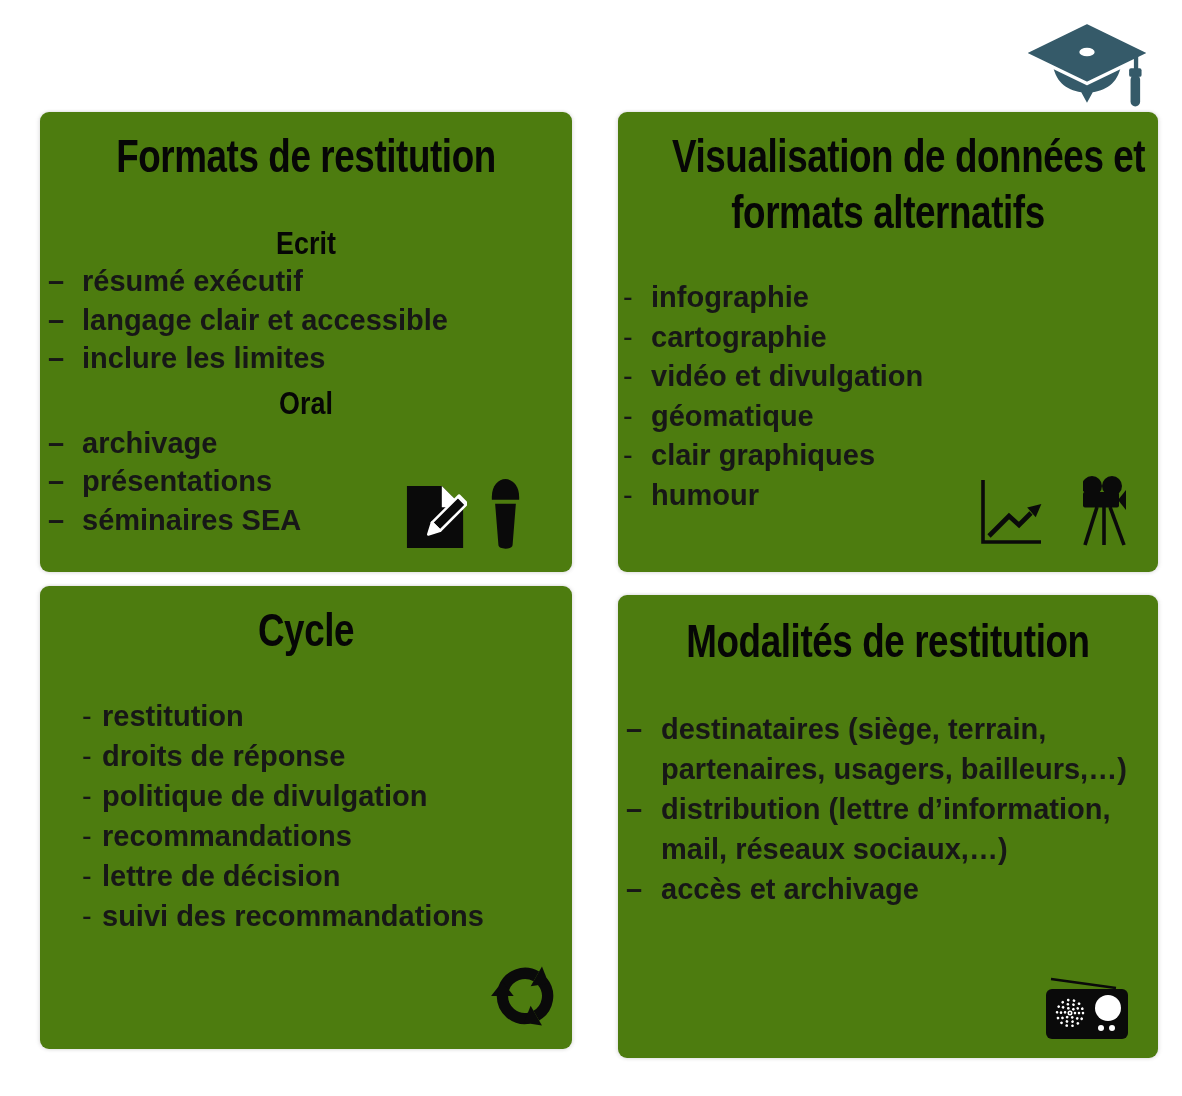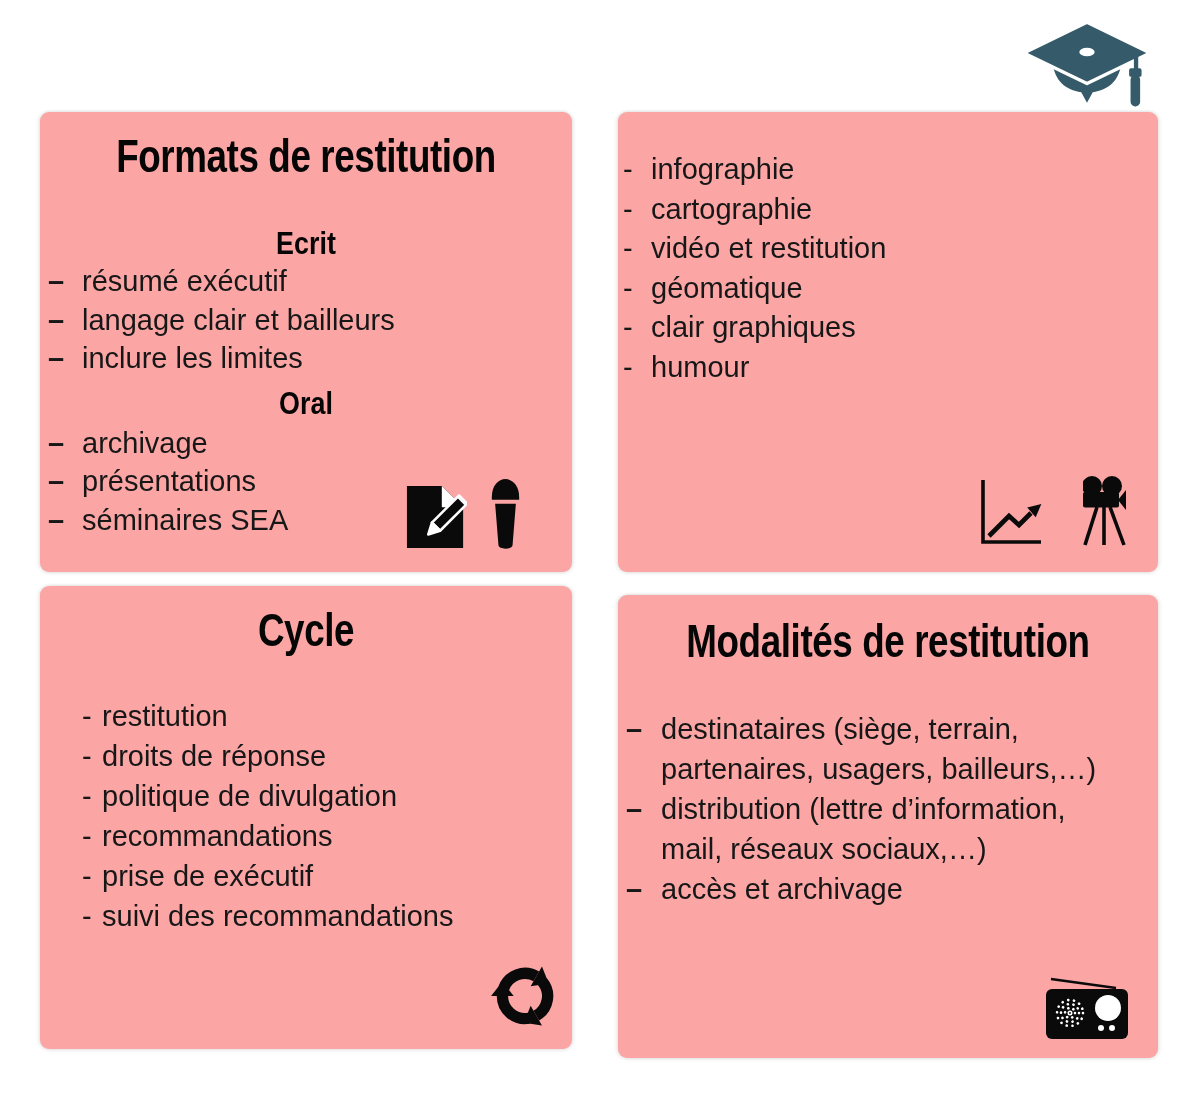--- a/index.html
+++ b/index.html
@@ -4,21 +4,21 @@
 <style>
   html,body{margin:0;padding:0;background:#ffffff;}
   .stage{
     position:relative;width:1182px;height:1096px;overflow:hidden;
     background:#ffffff;
     font-family:"Liberation Sans","DejaVu Sans",sans-serif;
     color:#141414;
   }
   
   .card{
-    position:absolute;background:#fca5a5;border-radius:9px;
+    position:absolute;background:#4d7c0f;border-radius:9px;
     box-shadow:0 1px 4px rgba(0,0,0,.07),0 -1px 3px rgba(0,0,0,.04),2px 0 4px rgba(0,0,0,.05),-2px 0 4px rgba(0,0,0,.05);
   }
   .card::before{ 
     content:"";position:absolute;left:10px;right:10px;bottom:-16px;height:32px;z-index:-1;
     background:linear-gradient(180deg,#6f6f6f 0%,#989898 38%,#c9c9c9 68%,rgba(235,235,235,0) 100%);
     clip-path:polygon(0% 4%,3% 16%,6% 5%,10% 17%,14% 6%,18% 15%,22% 5%,27% 14%,31% 4%,36% 15%,41% 5%,46% 16%,50% 5%,55% 14%,60% 4%,64% 16%,69% 6%,74% 15%,78% 4%,83% 14%,87% 4%,91% 15%,95% 6%,100% 13%,100% 82%,96% 94%,92% 72%,87% 90%,82% 64%,77% 84%,71% 58%,66% 76%,60% 54%,54% 72%,48% 53%,42% 70%,36% 55%,30% 76%,24% 60%,18% 86%,12% 70%,7% 92%,3% 74%,0% 96%);
     filter:blur(1.1px);opacity:.92;
   }
   .c1{left:40px;top:112px;width:532px;height:460px;}
   .c2{left:618px;top:112px;width:540px;height:460px;}
@@ -38,21 +38,21 @@
   .subhead{
     margin:0;font-weight:700;color:#060606;font-size:32px;line-height:38px;
     text-align:center;transform:scaleX(.84);white-space:nowrap;
   }
   .sh-ecrit{margin-top:40px;}
   .sh-oral{margin-top:6px;margin-bottom:2px;}
 
   .list{list-style:none;margin:0;padding:0;font-size:29px;color:#171717;}
   .row{display:grid;grid-template-columns:var(--dash) 1fr;align-items:baseline;line-height:var(--lh);}
   .dash{text-align:left;}
-  .txt{white-space:pre-line;}
+  .txt{white-space:pre-line;font-weight:bold;}
   .c1 .list{padding-left:8px;--dash:34px;--lh:38.5px;}
   .c1 .dash{font-weight:700;}
   .c2 .list{margin-top:38px;padding-left:5px;--dash:28px;--lh:39.5px;}
   .c3 .list{margin-top:38px;padding-left:42px;--dash:20px;--lh:40px;}
   .c4 .list{margin-top:40px;padding-left:8px;padding-right:10px;--dash:35px;--lh:40px;}
   .c4 .dash{font-weight:700;}
 
   
   .icon{position:absolute;}
   .i-doc{right:105px;bottom:22px;width:62px;height:66px;}
@@ -83,21 +83,21 @@
     <h1 class="title">Formats de restitution</h1>
 
     <h2 class="subhead sh-ecrit">Ecrit</h2>
     <ul class="list">
       <li class="row">
           <span class="dash">–</span>
           <span class="txt">résumé exécutif</span>
         </li>
       <li class="row">
           <span class="dash">–</span>
-          <span class="txt">langage clair et bailleurs</span>
+          <span class="txt">langage clair et accessible</span>
         </li>
       <li class="row">
           <span class="dash">–</span>
           <span class="txt">inclure les limites</span>
         </li>
     </ul>
 
     <h2 class="subhead sh-oral">Oral</h2>
     <ul class="list">
       <li class="row">
@@ -123,32 +123,36 @@
       </g>
       <line x1="54.4" y1="13.2" x2="62.8" y2="21.6" stroke="#ffffff" stroke-width="2.2"></line>
     </svg>
     <svg class="icon i-mic" viewBox="0 0 35 78" aria-hidden="true">
       <path d="M3,21 C3,9 10,2 17.5,2 C25,2 32,9 32,21 L32,24 L3,24 Z" fill="#0a0a0a"></path>
       <path d="M6.5,28 L28.5,28 L25,72 C25,77 10,77 10,72 Z" fill="#0a0a0a"></path>
     </svg>
   </section>
 
   <section class="card c2">
+    <div class="title-block">
+      <h1 class="title">Visualisation de données et</h1>
+      <h1 class="title">formats alternatifs</h1>
+    </div>
     <ul class="list">
       <li class="row">
           <span class="dash">-</span>
           <span class="txt">infographie</span>
         </li>
       <li class="row">
           <span class="dash">-</span>
           <span class="txt">cartographie</span>
         </li>
       <li class="row">
           <span class="dash">-</span>
-          <span class="txt">vidéo et restitution</span>
+          <span class="txt">vidéo et divulgation</span>
         </li>
       <li class="row">
           <span class="dash">-</span>
           <span class="txt">géomatique</span>
         </li>
       <li class="row">
           <span class="dash">-</span>
           <span class="txt">clair graphiques</span>
         </li>
       <li class="row">
@@ -189,21 +193,21 @@
       <li class="row">
           <span class="dash">-</span>
           <span class="txt">politique de divulgation</span>
         </li>
       <li class="row">
           <span class="dash">-</span>
           <span class="txt">recommandations</span>
         </li>
       <li class="row">
           <span class="dash">-</span>
-          <span class="txt">prise de exécutif</span>
+          <span class="txt">lettre de décision</span>
         </li>
       <li class="row">
           <span class="dash">-</span>
           <span class="txt">suivi des recommandations</span>
         </li>
     </ul>
 
     <svg class="icon i-cycle" viewBox="0 0 72 72" aria-hidden="true">
       <g stroke="#0a0a0a" stroke-width="11" fill="none">
         <path d="M15.3,28.5 A22,22 0 0 1 47,16.9"></path>

